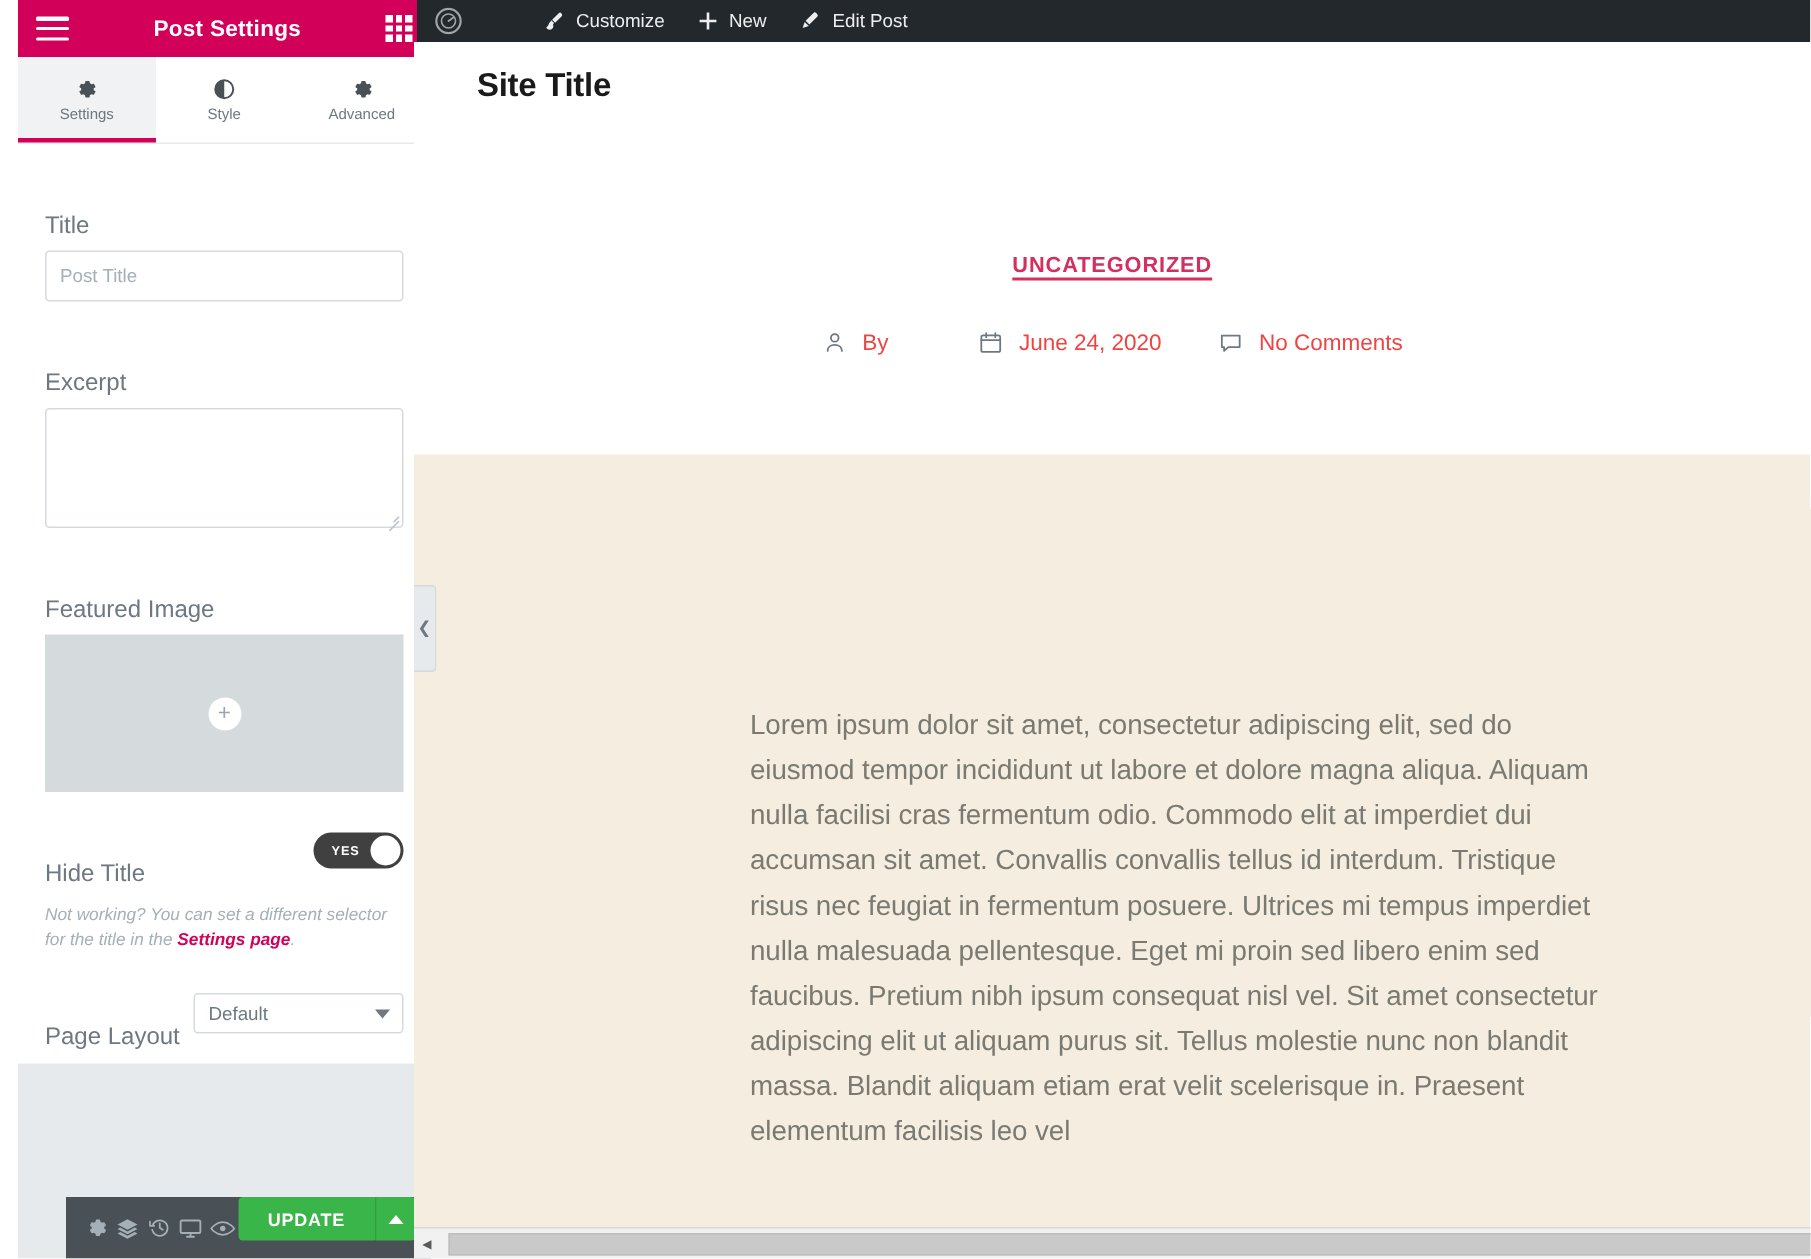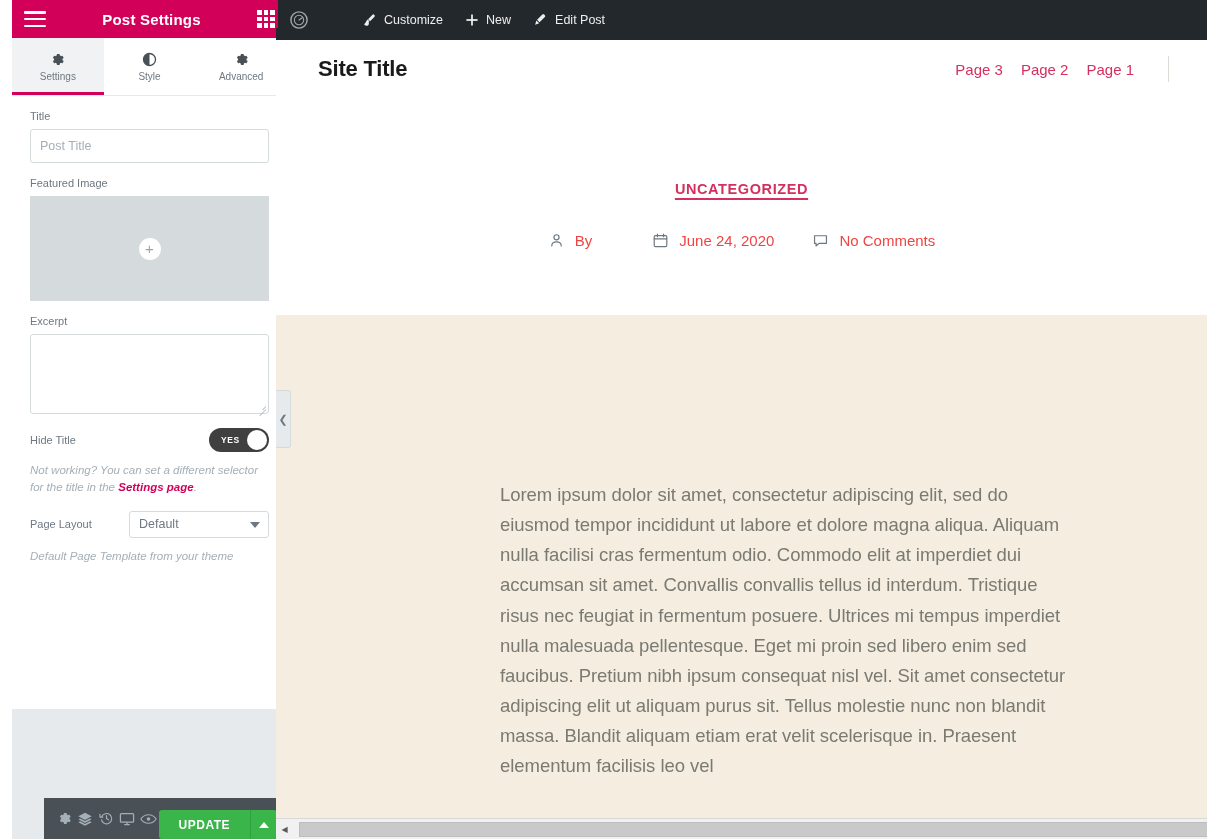--- a/index.html
+++ b/index.html
@@ -52,21 +52,21 @@
   .panel-scroll { flex: 0 0 613px; background: #ffffff; overflow: hidden; position: relative; }
 
   .section-head {
     height: 42px; display: flex; align-items: center; gap: 10px;
     padding: 0 16px; border-bottom: 1px solid #e6eaec;
     font-size: 13px; font-weight: bold; color: #495157; cursor: pointer;
   }
   .caret-down { width:0;height:0;border-left:5px solid transparent;border-right:5px solid transparent;border-top:6px solid #6d7882; }
 
   .ctrl { padding: 0 18px; }
-  .ctrl-label { font-size: 11px; color: #6d7882; }
+  .ctrl-label { font-size: 16px; color: #6d7882; margin-top: 32px; }
   .ctrl-stack { padding-top: 14px; }
   .ctrl-row { display: flex; align-items: center; justify-content: space-between; padding-top: 14px; }
 
   .txt-input {
     width: 100%; height: 27px; margin-top: 7px;
     border: 1px solid #d5dadd; border-radius: 3px;
     background: #fff; color: #a4afb7; font-size: 12.5px;
     padding: 16px 9px; font-family: "Liberation Sans", sans-serif;
     outline: none;
   }
@@ -116,21 +116,21 @@
     font-size: 11.5px; color: #a4afb7; font-style: italic; line-height: 1.5;
     padding-top: 10px;
   }
   .hint a { color: #d3005a; font-weight: bold; text-decoration: none; font-style: italic; }
 
   .panel-foot {
     flex: 1; background: #e6eaec;
   }
 
   .panel-bottom {
-    height: 41px; background: #495157; display:flex; align-items:flex-end;
+    height: 41px; background: #495157; display:flex; align-items:flex-start;
     padding: 0 10px; gap: 0; flex: 0 0 41px; margin-left: 32px;
   }
   .fbtn {
     width: 33px; height: 41px; display:flex; align-items:center; justify-content:center;
     color: #a4afb7; cursor:pointer;
   }
   .fbtn svg { display:block; }
   .update-wrap { margin-left: auto; display:flex; height: 29px; }
   .update-btn {
     background: #39b54a; color:#fff; font-size: 12px; font-weight: bold;
@@ -143,21 +143,21 @@
   }
   .caret-up { width:0;height:0;border-left:5px solid transparent;border-right:5px solid transparent;border-bottom:6px solid #fff; }
 
   
   #preview {
     position: absolute; left: 276px; top: 0; width: 931px; height: 839px;
     background: #ffffff; overflow: hidden;
   }
 
   .wp-bar {
-    height: 40px; background: #23282d; display:flex; align-items:center;
+    height: 28px; background: #23282d; display:flex; align-items:center;
     color: #eeeeee; font-size: 12.5px;
   }
   .wp-item { display:flex; align-items:center; gap: 7px; padding: 0 11px; height:28px; cursor:pointer; }
   .wp-item svg { display:block; }
   .wp-logo { padding: 0 13px 0 14px; }
 
   .site-head {
     height: 58px; display:flex; align-items:center; justify-content:space-between;
     padding: 0 24px 0 42px; background:#fff;
   }
@@ -272,38 +272,38 @@
     <div class="panel-scroll">
 
 
       <div class="ctrl">
 
         <div class="ctrl-stack">
           <div class="ctrl-label">Title</div>
           <input class="txt-input" type="text" placeholder="Post Title" style="">
         </div>
 
-
-        <div class="ctrl-stack">
-          <div class="ctrl-label">Featured Image</div>
-          <div class="featured-box">
-            <span class="plus-circle">+</span>
-          </div>
-        </div>
 
         <div class="ctrl-stack">
           <div class="ctrl-label">Excerpt</div>
           <div class="textarea-box">
             <span class="resize-grip">
                 <i></i>
                 <i></i>
               </span>
           </div>
         </div>
 
+        <div class="ctrl-stack">
+          <div class="ctrl-label">Featured Image</div>
+          <div class="featured-box">
+            <span class="plus-circle">+</span>
+          </div>
+        </div>
+
         <div class="ctrl-row">
           <div class="ctrl-label">Hide Title</div>
           <div class="toggle">
             <span class="toggle-label">YES</span>
             <span class="toggle-knob"></span>
           </div>
         </div>
 
         <div class="hint">
           <span>Not working? You can set a different selector for the title in the </span><a href="#">Settings page</a><span>.</span>
@@ -402,26 +402,20 @@
               <path d="M13.4 1.9c-.7-.7-1.6-.6-2.2 0L4.9 8.2l3 3 6.3-6.3c.7-.6.7-1.5-.8-3z"></path>
               <path d="M4.1 9.1L2.5 14l4.9-1.6-3.3-3.3z"></path>
             </svg>
         </span>
         <span>Edit Post</span>
       </div>
     </div>
 
     <div class="site-head">
       <div class="site-title">Site Title</div>
-      <div class="site-nav">
-        <a href="#">Page 3</a>
-        <a href="#">Page 2</a>
-        <a href="#">Page 1</a>
-        <span class="nav-divider"></span>
-      </div>
     </div>
 
     <div class="post-meta-wrap">
       <a class="cat-link" href="#">UNCATEGORIZED</a>
       <div class="meta-row">
         <div class="meta-item">
           <span>
             <svg width="17" height="17" viewBox="0 0 20 20" fill="none" stroke="#6d7882" stroke-width="1.4">
                 <circle cx="10" cy="6.2" r="3"></circle>
                 <path d="M4.4 16.4c0-3 2.5-4.8 5.6-4.8s5.6 1.8 5.6 4.8" stroke-linecap="round"></path>

